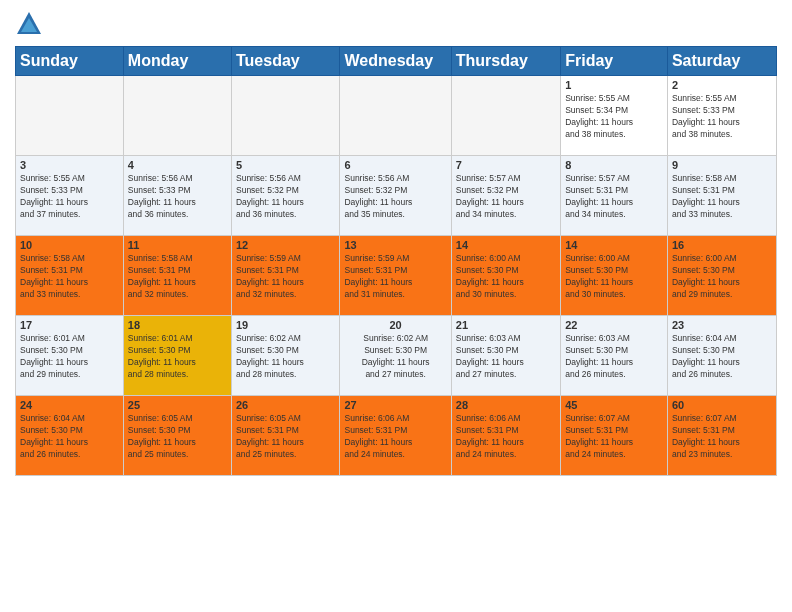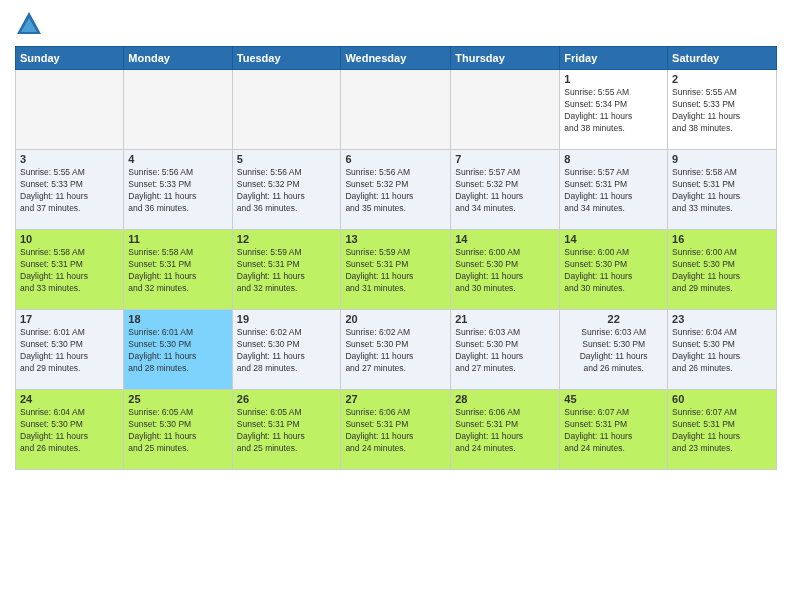--- a/index.html
+++ b/index.html
@@ -48,41 +48,41 @@
       font-size: 14px;
       color: #555;
     }
     .calendar {
       width: 100%;
       border-collapse: collapse;
     }
     .calendar th {
       background: #2a6fad;
       color: #fff;
-      font-size: 11px;
+      font-size: 16px;
       font-weight: bold;
       padding: 5px 4px;
       text-align: left;
       border: 1px solid #1a5a9a;
     }
     .calendar td {
       border: 1px solid #ccc;
       vertical-align: top;
       padding: 3px 4px;
       width: 113px;
       height: 80px;
       font-size: 9px;
       color: #333;
       background: #fff;
     }
     .calendar td.empty {
       background: #f5f5f5;
     }
     .calendar td.alt-row {
-      background: #bef264;
+      background: #f97316;
     }
     .day-num {
       font-size: 11px;
       font-weight: bold;
       display: block;
       margin-bottom: 2px;
     }
     .day-info {
       font-size: 8.5px;
       line-height: 1.4;
@@ -247,49 +247,49 @@
           </td>
         </tr>
         <tr>
           <td style="background: rgb(238, 243, 249);">
             <span class="day-num">17</span>
             <div class="day-info" style="white-space: pre-line;">Sunrise: 6:01 AM
 Sunset: 5:30 PM
 Daylight: 11 hours
 and 29 minutes.</div>
           </td>
-          <td style="background: #7dd3fc;">
+          <td style="background: #eab308;">
             <span class="day-num">18</span>
             <div class="day-info" style="white-space: pre-line;">Sunrise: 6:01 AM
 Sunset: 5:30 PM
 Daylight: 11 hours
 and 28 minutes.</div>
           </td>
           <td style="background: rgb(238, 243, 249);">
             <span class="day-num">19</span>
             <div class="day-info" style="white-space: pre-line;">Sunrise: 6:02 AM
 Sunset: 5:30 PM
 Daylight: 11 hours
 and 28 minutes.</div>
           </td>
-          <td style="background: rgb(238, 243, 249);">
+          <td style="background: rgb(238, 243, 249); text-align: center;">
             <span class="day-num">20</span>
             <div class="day-info" style="white-space: pre-line;">Sunrise: 6:02 AM
 Sunset: 5:30 PM
 Daylight: 11 hours
 and 27 minutes.</div>
           </td>
           <td style="background: rgb(238, 243, 249);">
             <span class="day-num">21</span>
             <div class="day-info" style="white-space: pre-line;">Sunrise: 6:03 AM
 Sunset: 5:30 PM
 Daylight: 11 hours
 and 27 minutes.</div>
           </td>
-          <td style="background: rgb(238, 243, 249); text-align: center;">
+          <td style="background: rgb(238, 243, 249);">
             <span class="day-num">22</span>
             <div class="day-info" style="white-space: pre-line;">Sunrise: 6:03 AM
 Sunset: 5:30 PM
 Daylight: 11 hours
 and 26 minutes.</div>
           </td>
           <td style="background: rgb(238, 243, 249); margin-left: 18px;">
             <span class="day-num">23</span>
             <div class="day-info" style="white-space: pre-line;">Sunrise: 6:04 AM
 Sunset: 5:30 PM

